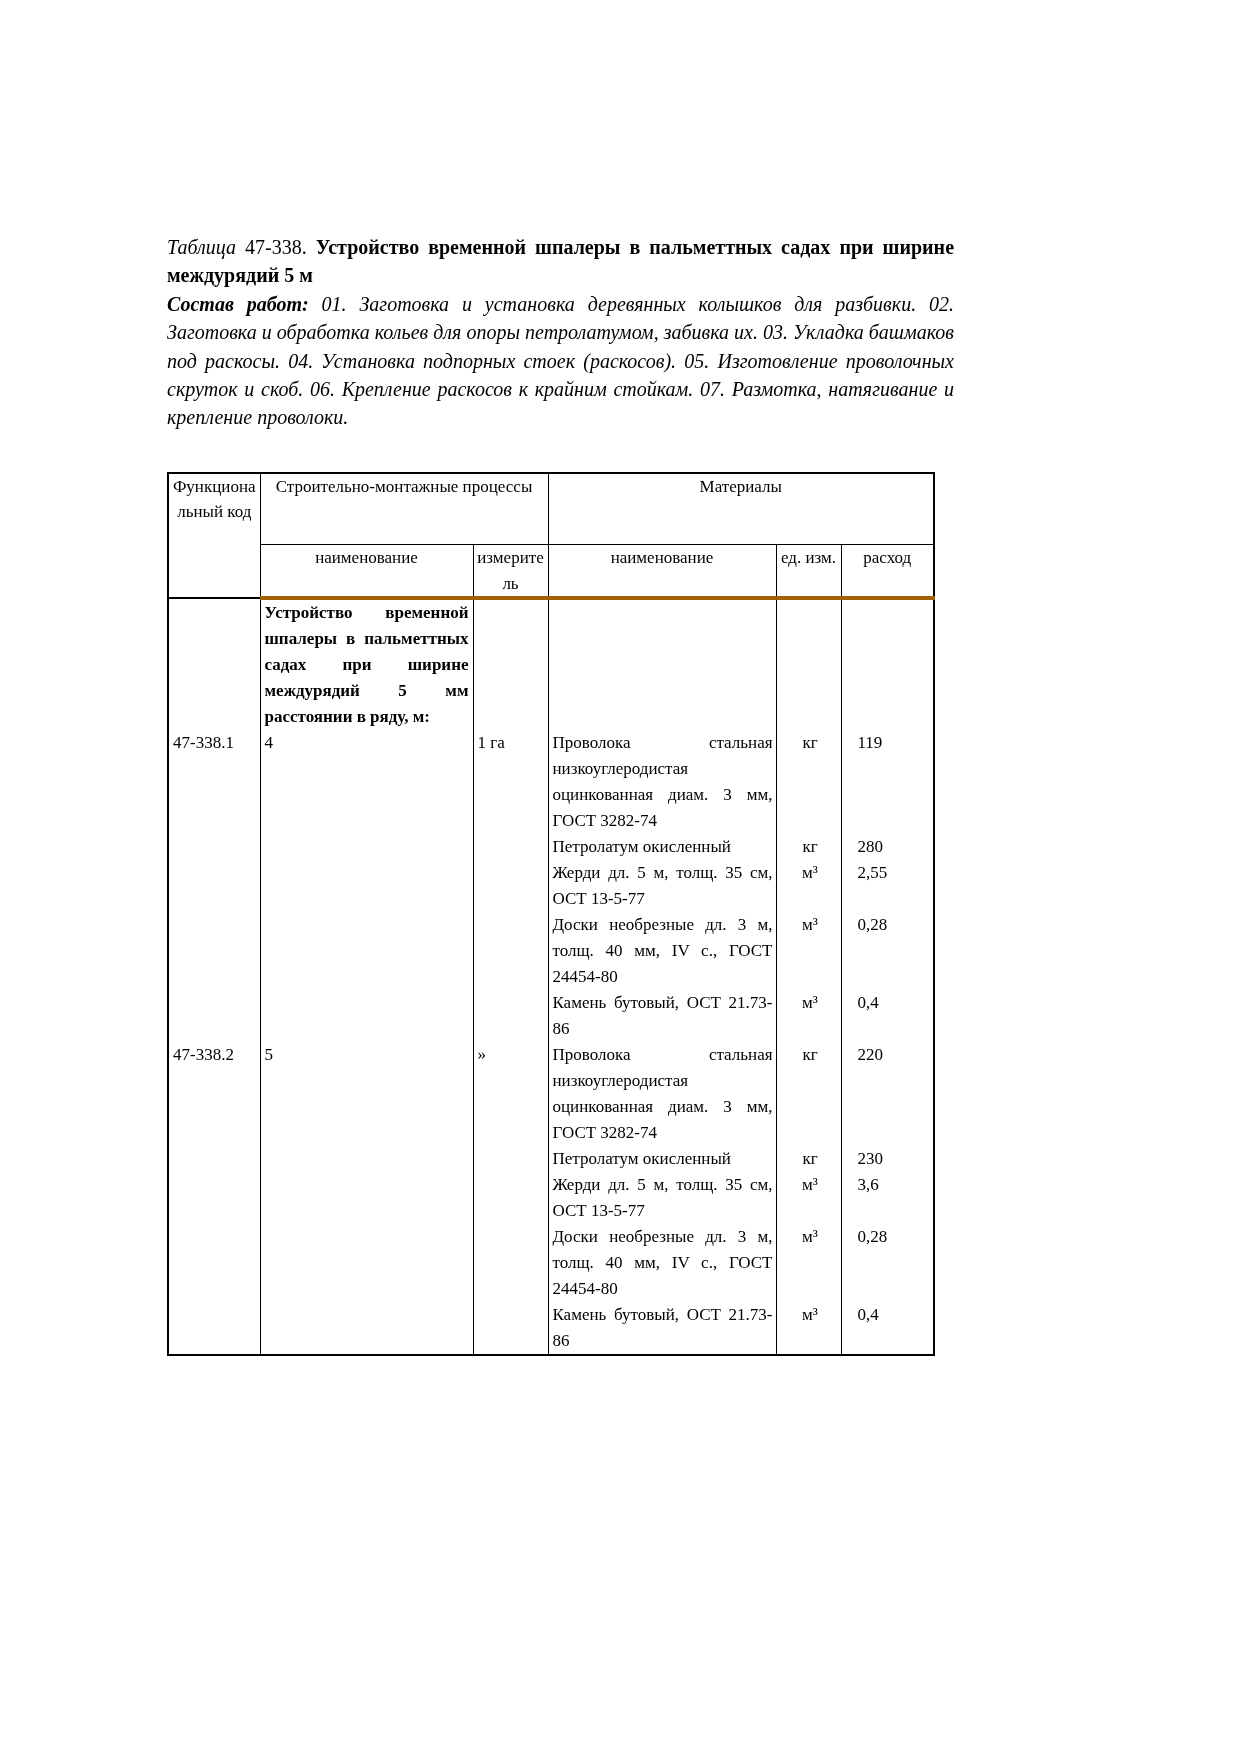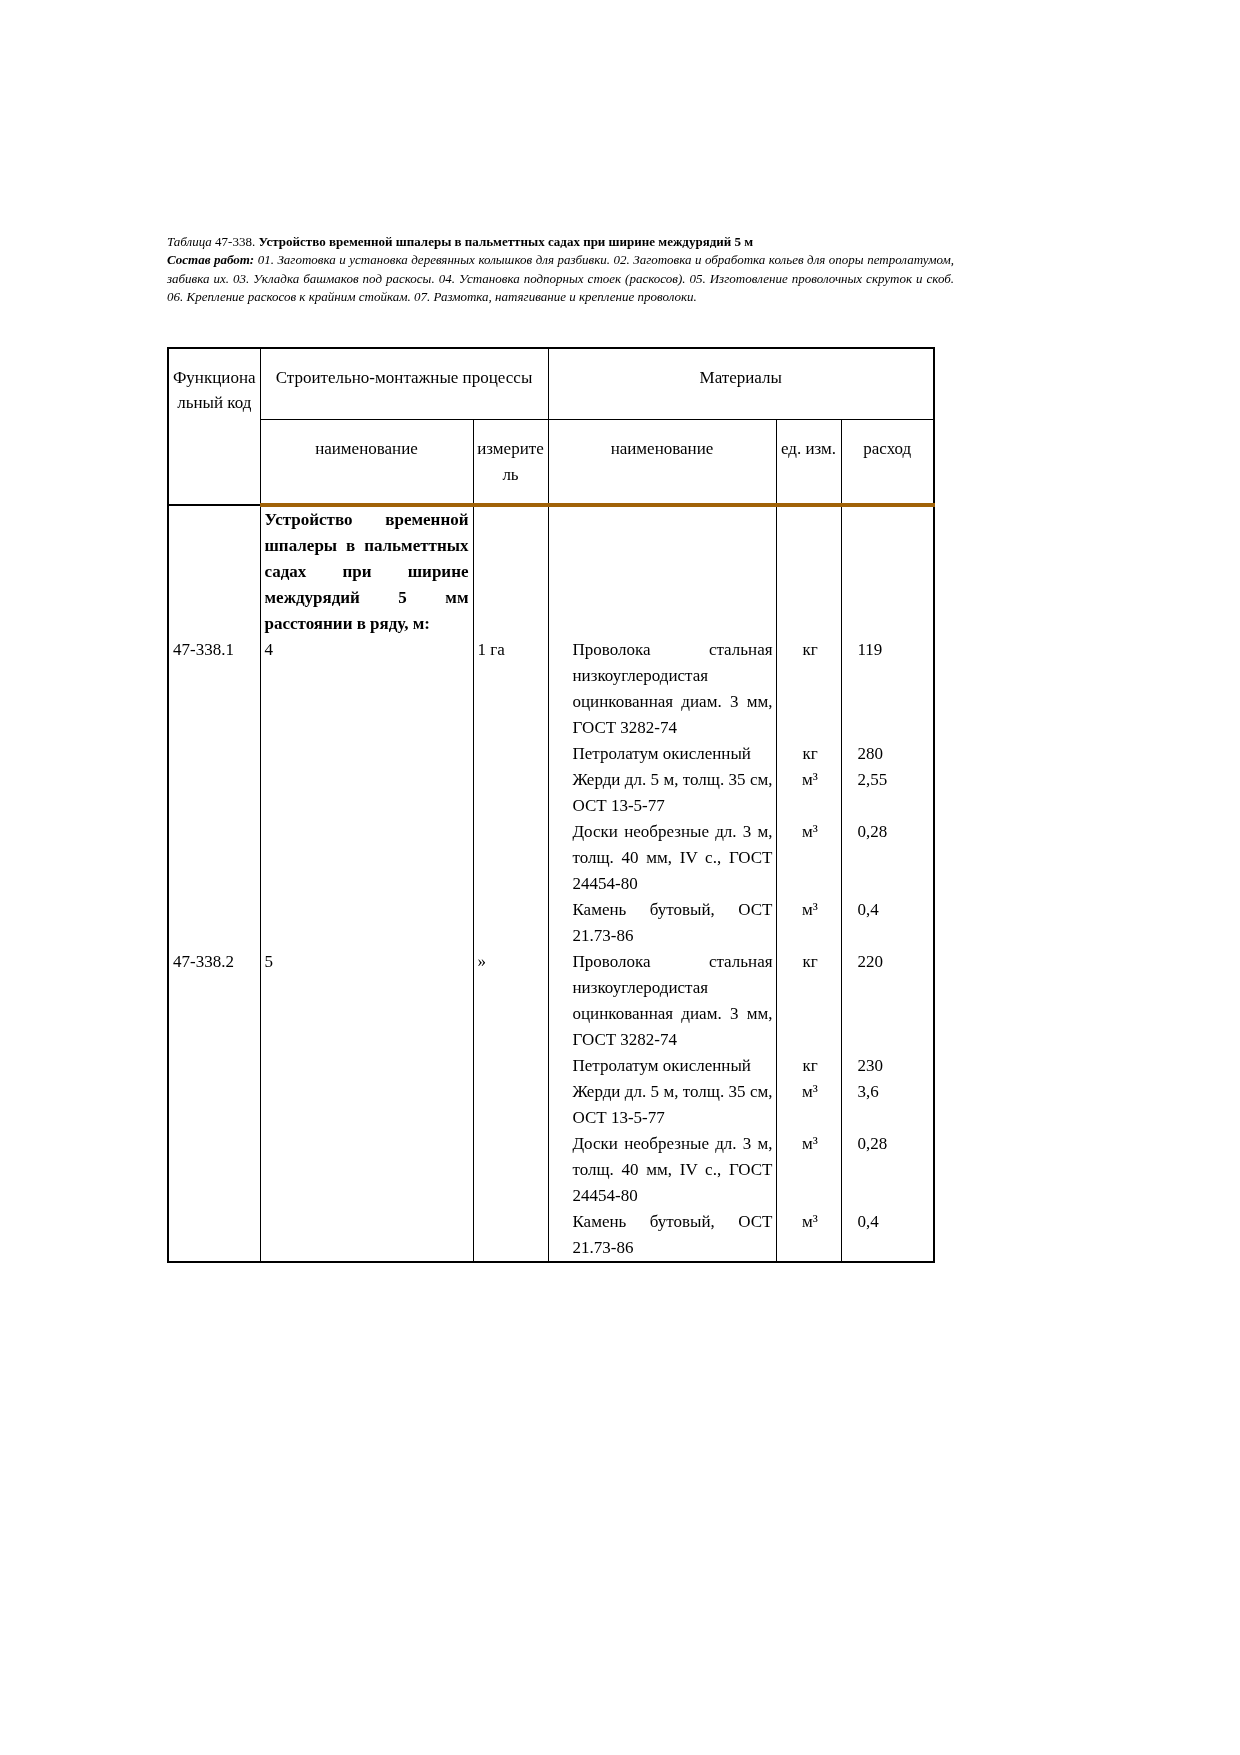--- a/index.html
+++ b/index.html
@@ -12,21 +12,21 @@
     position: relative;
   }
   .page {
     position: absolute;
     left: 167px;
     top: 233px;
     width: 790px;
   }
   .intro {
     width: 787px;
-    font-size: 13px;
+    font-size: 20px;
     line-height: 1.42;
     text-align: justify;
   }
   .t-italic { font-style: italic; }
   .t-bold { font-weight: bold; }
   .t-bolditalic { font-weight: bold; font-style: italic; }
 
   table.doc-table {
     margin-top: 40px;
     width: 766px;
@@ -43,37 +43,37 @@
 
   .doc-table th, .doc-table td {
     border: 1px solid #000;
     font-size: 17px;
     font-weight: normal;
     vertical-align: top;
     overflow-wrap: break-word;
   }
   .doc-table thead th {
     text-align: center;
-    padding: 16px 2px;
+    padding: 0 2px;
     line-height: 1.5;
     vertical-align: top;
   }
   .doc-table thead tr.h1 th { height: 72px; }
   .doc-table thead tr.h2 th { height: 48px; border-bottom: 4px solid #a16207; }
   .doc-table thead th.code-head { border-bottom: 2px solid #000; }
 
   .doc-table tbody td {
     border-top: none;
     border-bottom: none;
     line-height: 1.53;
     padding: 0 3px 0 4px;
   }
   .doc-table tbody td.col-mname {
     text-align: justify;
-    padding: 0 3px 0 24px;
+    padding: 0 3px 0 4px;
   }
   .doc-table tbody td.col-munit { padding-left: 6px; text-align: center; }
   .doc-table tbody td.col-mrate { padding-left: 16px; }
   .doc-table tbody td.section-title {
     font-weight: bold;
     text-align: justify;
     padding: 0 4px 0 4px;
   }
 </style>
 </head>

